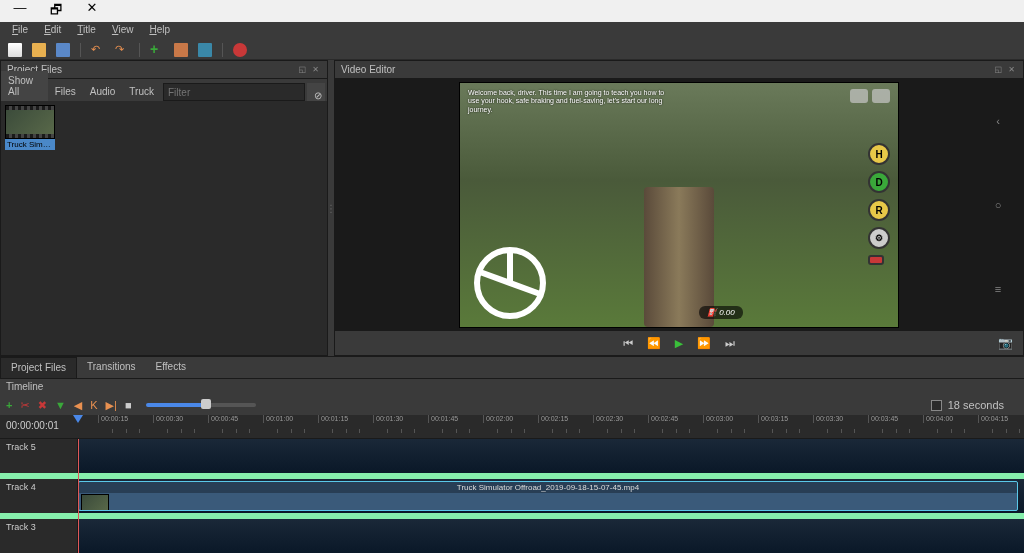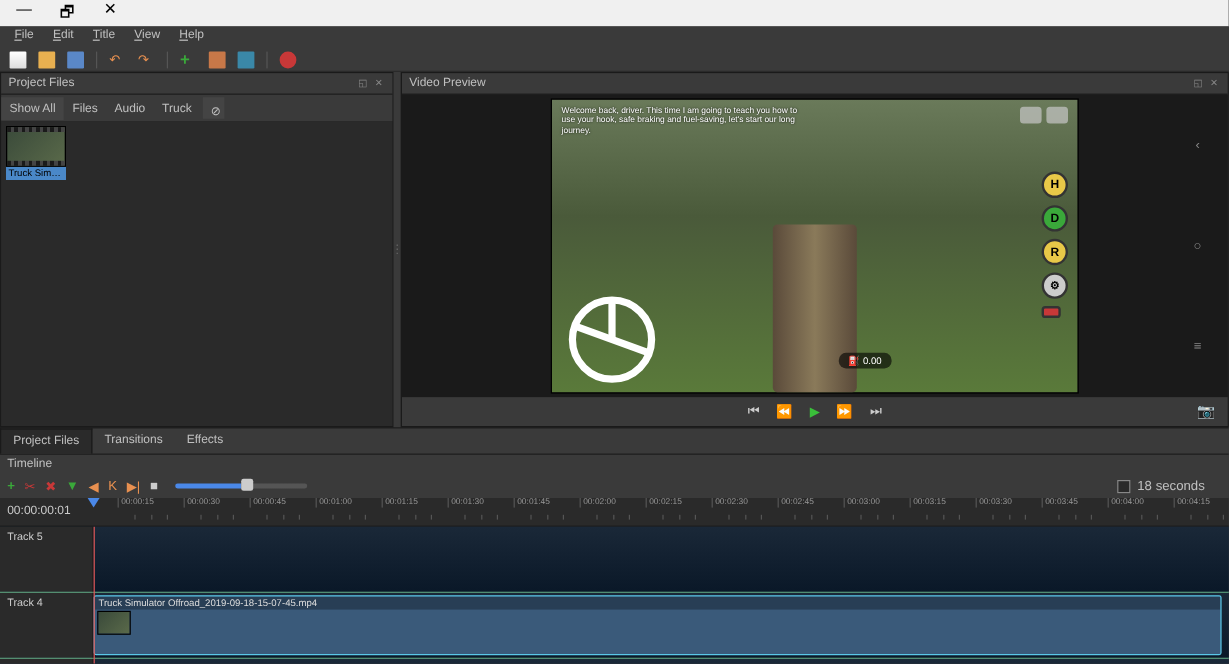--- a/index.html
+++ b/index.html
@@ -14,21 +14,21 @@
 .toolbar { height: 20px; background: #3a3a3a; display: flex; align-items: center; gap: 10px; padding: 0 8px; border-bottom: 1px solid #2a2a2a; }
 .tb-icon { width: 14px; height: 14px; display: inline-block; cursor: pointer; }
 .tb-sep { width: 1px; height: 14px; background: #555; }
 .main-area { display: flex; height: 296px; }
 .left-pane { width: 328px; background: #2a2a2a; border: 1px solid #1a1a1a; display: flex; flex-direction: column; }
 .splitter-v { width: 6px; background: #3a3a3a; cursor: ew-resize; display: flex; align-items: center; justify-content: center; }
 .splitter-v::after { content: "⋮"; color: #666; font-size: 10px; }
 .right-pane { flex: 1; background: #2a2a2a; border: 1px solid #1a1a1a; display: flex; flex-direction: column; }
 .pane-header { height: 18px; background: #3a3a3a; padding: 2px 6px; font-size: 10px; border-bottom: 1px solid #1a1a1a; display: flex; justify-content: space-between; align-items: center;}
 .pane-header .dock-icons { font-size: 8px; color: #888; letter-spacing: 2px;}
-.filter-row { height: 22px; background: #3a3a3a; display: flex; align-items: center; }
+.filter-row { height: 22px; background: #3a3a3a; display: flex; align-items: flex-end; }
 .filter-row span { padding: 4px 7px; cursor: pointer; font-size: 10px; }
 .filter-row .active { background: #444; }
 .filter-input { flex: 1; background: #2a2a2a; border: 1px solid #1a1a1a; height: 18px; color: #888; padding: 0 4px; font-size: 10px; margin-left: 2px;}
 .filter-clear { width: 18px; text-align: center; cursor: pointer; background: #444; height: 18px; line-height: 18px; margin: 0 2px;}
 .file-grid { flex: 1; background: #2a2a2a; padding: 4px; }
 .file-thumb { width: 50px; }
 .file-thumb .thumb { width: 50px; height: 34px; background: linear-gradient(135deg, #3a4a3a, #5a6a4a); border: 1px solid #000; position: relative; }
 .file-thumb .thumb::before, .file-thumb .thumb::after { content: ""; position: absolute; left: 0; right: 0; height: 4px; background: repeating-linear-gradient(90deg, #1a1a1a 0 3px, #444 3px 6px); }
 .file-thumb .thumb::before { top: 0; }
 .file-thumb .thumb::after { bottom: 0; }
@@ -59,29 +59,29 @@
 .zoom-label-area { margin-left: auto; display: flex; align-items: center; gap: 6px; padding-right: 14px;}
 .zoom-checkbox { width: 11px; height: 11px; border: 1px solid #888; background: #2a2a2a;}
 .ruler { height: 24px; background: #2a2a2a; position: relative; border-bottom: 1px solid #1a1a1a;}
 .ruler-tc { position: absolute; left: 6px; top: 5px; font-size: 10px; color: #ccc;}
 .ruler-ticks { position: absolute; left: 78px; right: 0; top: 0; bottom: 0;}
 .ruler-tick { position: absolute; top: 0; font-size: 7px; color: #999; border-left: 1px solid #555; padding-left: 2px; height: 8px; white-space: nowrap;}
 .ruler-minor { position: absolute; top: 14px; width: 1px; height: 4px; background: #555;}
 .tracks { position: relative;}
 .playhead { position: absolute; left: 78px; top: 0; bottom: 0; width: 1px; background: #e05858; z-index: 10;}
 .playhead::before { content: ""; position: absolute; top: -24px; left: -5px; width: 0; height: 0; border-left: 5px solid transparent; border-right: 5px solid transparent; border-top: 8px solid #4a88e8;}
-.track { height: 55px; display: flex; border-bottom: 1px solid #86efac; background: #1a2838;}
+.track { height: 40px; display: flex; border-bottom: 6px solid #86efac; background: #1a2838;}
 .track-hdr { width: 78px; background: #2a2a2a; padding: 3px 6px; font-size: 9px; border-right: 1px solid #1a1a1a; color: #ccc;}
-.track-body { flex: 1; position: relative; background: linear-gradient(#1a2838, #0a1828);}
+.track-body { flex: 1; position: relative; background: linear-gradient(#1a2838, #0a1828); text-align: center;}
 .clip { position: absolute; left: 0; top: 2px; bottom: 2px; background: #3a5a7a; border: 1px solid #5ac8e8; border-radius: 2px; overflow: hidden;}
 .clip-label { font-size: 8px; padding: 1px 3px; color: #ddd; white-space: nowrap; background: rgba(0,0,0,0.3);}
 .clip-thumb { position: absolute; left: 2px; top: 12px; width: 28px; height: 20px; background: linear-gradient(135deg, #3a4a3a, #5a6a4a); border: 1px solid #000;}
 .game-cam { position: absolute; top: 6px; right: 8px; display: flex; gap: 4px;}
 .game-cam span { width: 18px; height: 14px; background: rgba(200,200,200,0.7); border-radius: 3px;}
-.fuel { position: absolute; bottom: 20px; left: 50%; transform: translateX(20px); background: rgba(0,0,0,0.6); border-radius: 6px; padding: 2px 8px; font-size: 8px; color: #fff;}
+.fuel { position: absolute; bottom: 8px; left: 50%; transform: translateX(20px); background: rgba(0,0,0,0.6); border-radius: 6px; padding: 2px 8px; font-size: 8px; color: #fff; font-style: italic;}
 </style>
 </head>
 <body>
 
 <div class="titlebar">
   <div class="window-controls">
     <span>—</span>
     <span>🗗</span>
     <span>✕</span>
   </div>
@@ -115,35 +115,36 @@
   <div class="left-pane">
     <div class="pane-header">
       <span>Project Files</span>
       <span class="dock-icons">◱ ✕</span>
     </div>
     <div class="filter-row">
       <span class="active">Show All</span>
       <span>Files</span>
       <span>Audio</span>
       <span>Truck</span>
+      <input class="filter-input" placeholder="Filter" style="">
       <span class="filter-clear">⊘</span>
     </div>
     <div class="file-grid">
       <div class="file-thumb">
         <div class="thumb"></div>
         <div class="label">Truck Simulator ...</div>
       </div>
     </div>
   </div>
 
   <div class="splitter-v"></div>
 
   <div class="right-pane">
     <div class="pane-header">
-      <span>Video Preview</span>
+      <span>Video Editor</span>
       <span class="dock-icons">◱ ✕</span>
     </div>
     <div class="preview-body">
       <div class="preview-canvas">
         <div class="game-log"></div>
         <div class="game-text">Welcome back, driver. This time I am going to teach you how to use your hook, safe braking and fuel-saving, let's start our long journey.</div>
         <div class="game-cam">
             <span></span>
             <span></span>
           </div>

